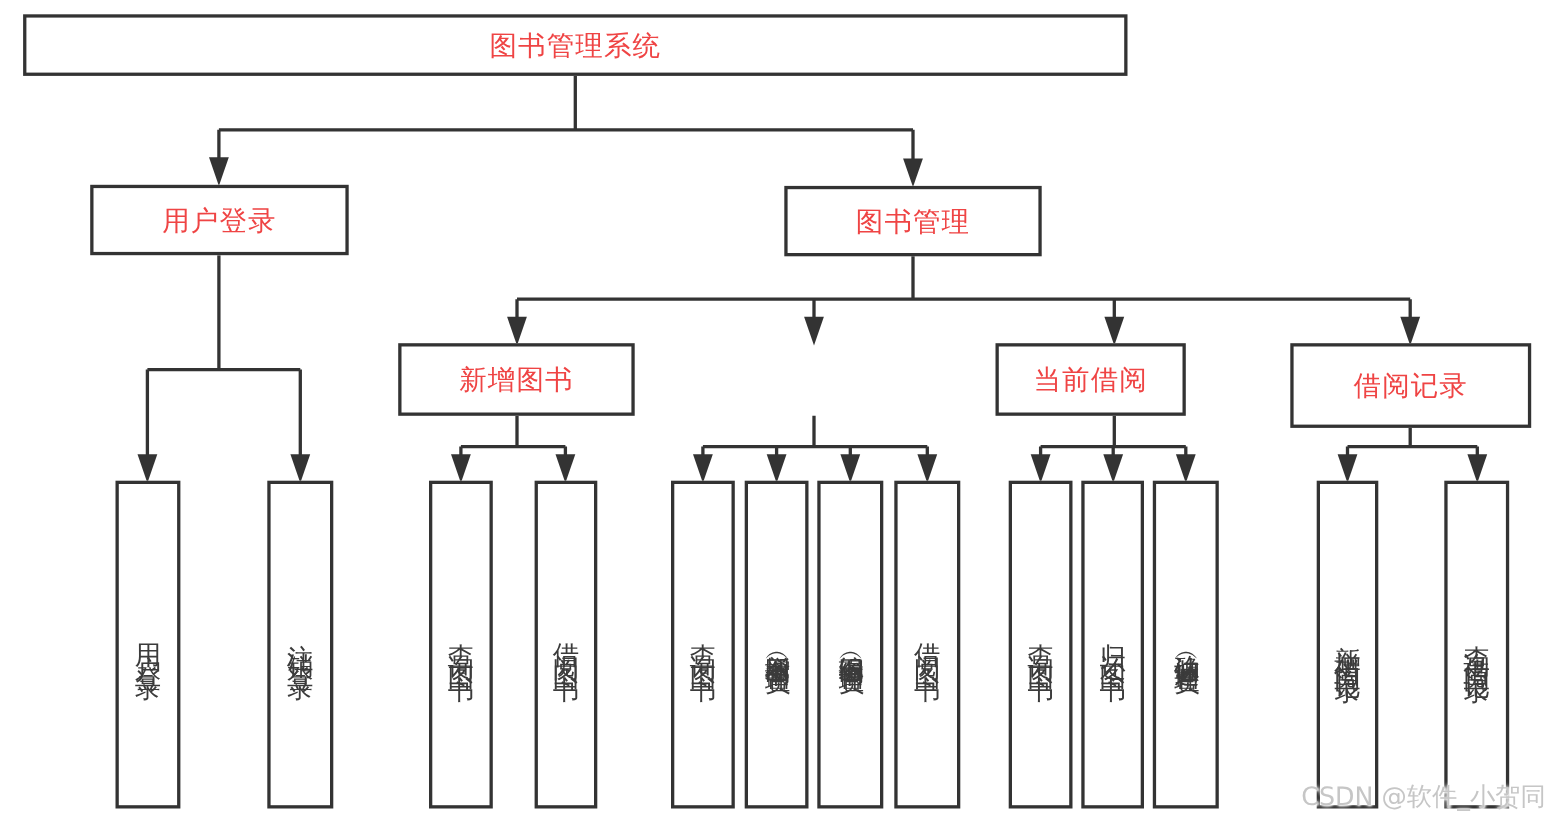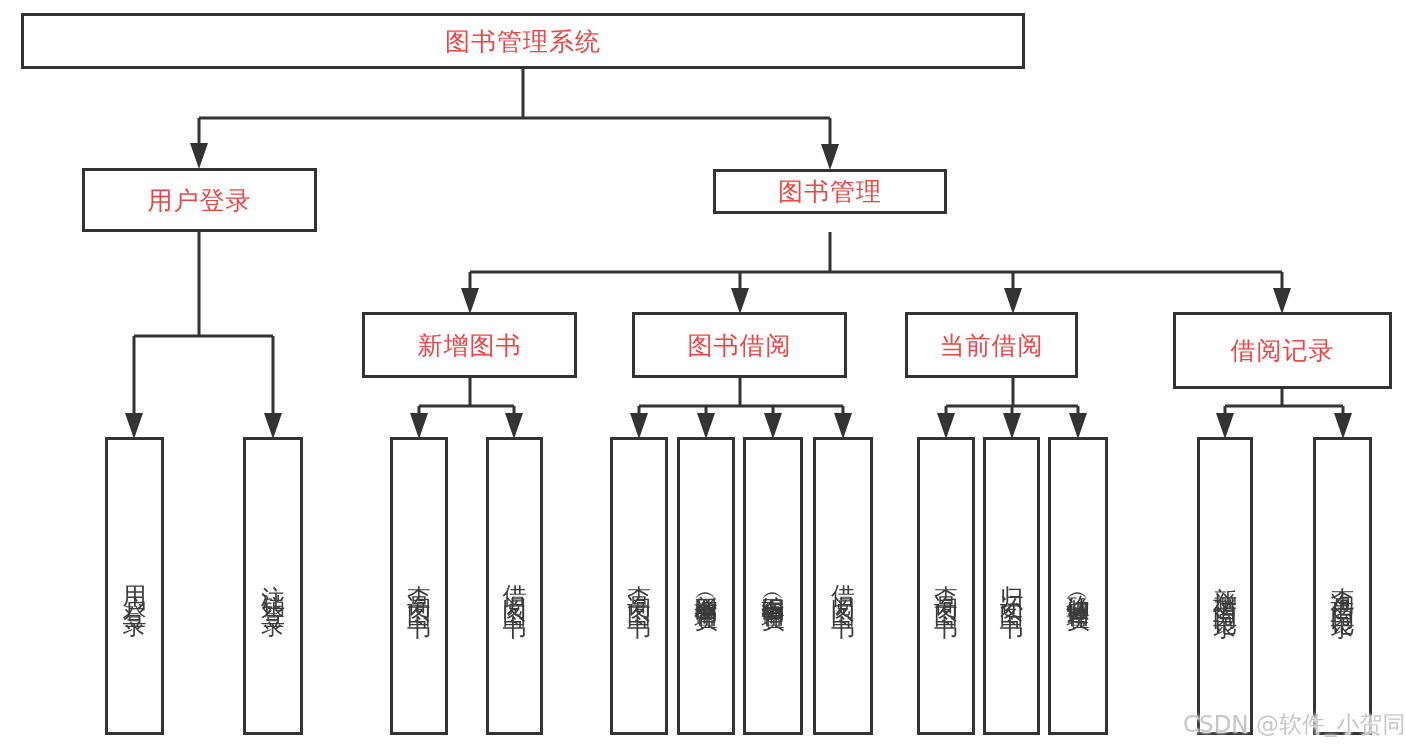--- a/index.html
+++ b/index.html
@@ -41,21 +41,21 @@
     letter-spacing: 10px;
     line-height: 1;
   }
   .leaf.sp6 .vlabel { letter-spacing: 6px; }
   .leaf.sp2 .vlabel { letter-spacing: 2px; font-size: 23px; }
 
   
   #root-box        { left: 21px;   top: 13px;  width: 1004px; height: 56px; }
   
   #n-user-login    { left: 82px;   top: 168px; width: 235px; height: 64px; }
-  #n-book-mgmt     { left: 713px;  top: 169px; width: 234px; height: 45px; }
+  #n-book-mgmt     { left: 713px;  top: 169px; width: 234px; height: 64px; }
   
   #n-new-rec       { left: 362px;  top: 312px; width: 215px; height: 66px; }
   #n-borrowing     { left: 632px;  top: 312px; width: 215px; height: 66px; }
   #n-current       { left: 905px;  top: 312px; width: 173px; height: 66px; }
   #n-records       { left: 1173px; top: 312px; width: 219px; height: 77px; }
   
   .leaf { top: 437px; height: 298px; }
   #lf-login        { left: 105px;  width: 59px; }
   #lf-logout       { left: 243px;  width: 60px; }
   #lf-nr-query     { left: 390px;  width: 58px; }
@@ -122,23 +122,20 @@
   <div class="node" id="n-user-login">
     <span class="hlabel">用户登录</span>
   </div>
   <div class="node" id="n-book-mgmt">
     <span class="hlabel">图书管理</span>
   </div>
 
   <div class="node" id="n-new-rec">
     <span class="hlabel">新增图书</span>
   </div>
-  <div class="node" id="n-borrowing">
-    <span class="hlabel">图书借阅</span>
-  </div>
   <div class="node" id="n-current">
     <span class="hlabel">当前借阅</span>
   </div>
   <div class="node" id="n-records">
     <span class="hlabel">借阅记录</span>
   </div>
 
   <div class="node leaf" id="lf-login">
     <span class="vlabel">用户登录</span>
   </div>

